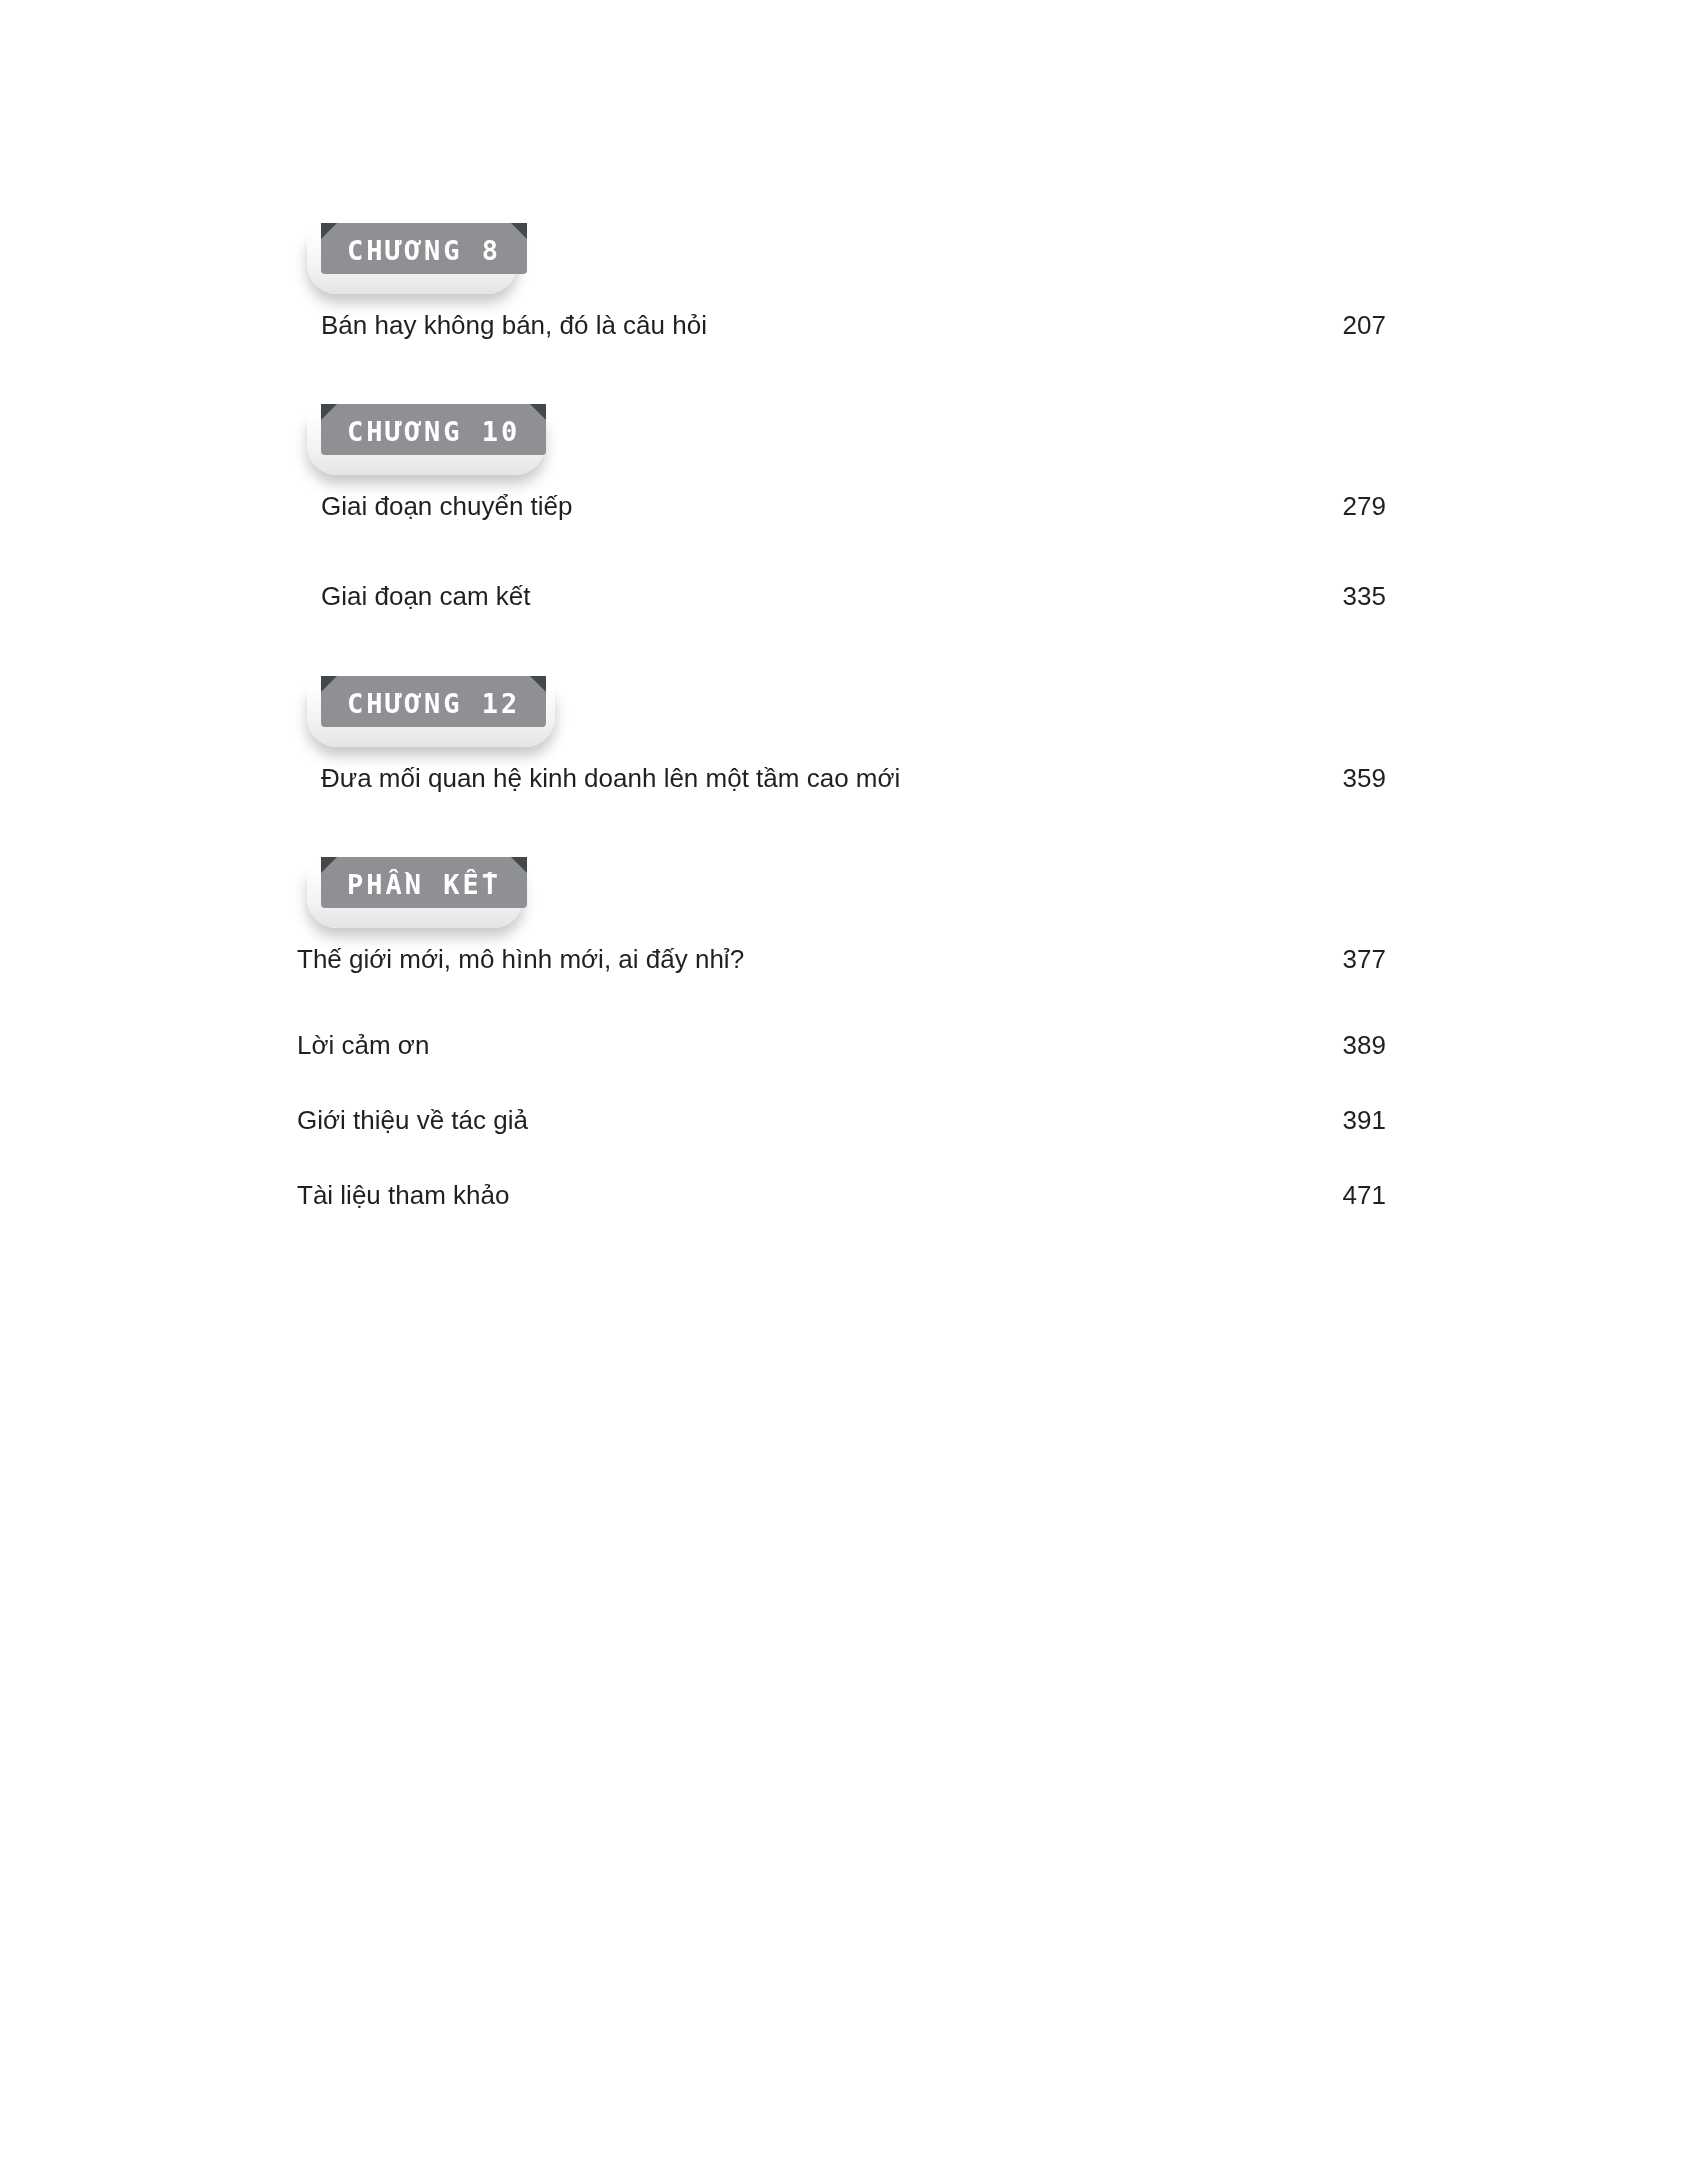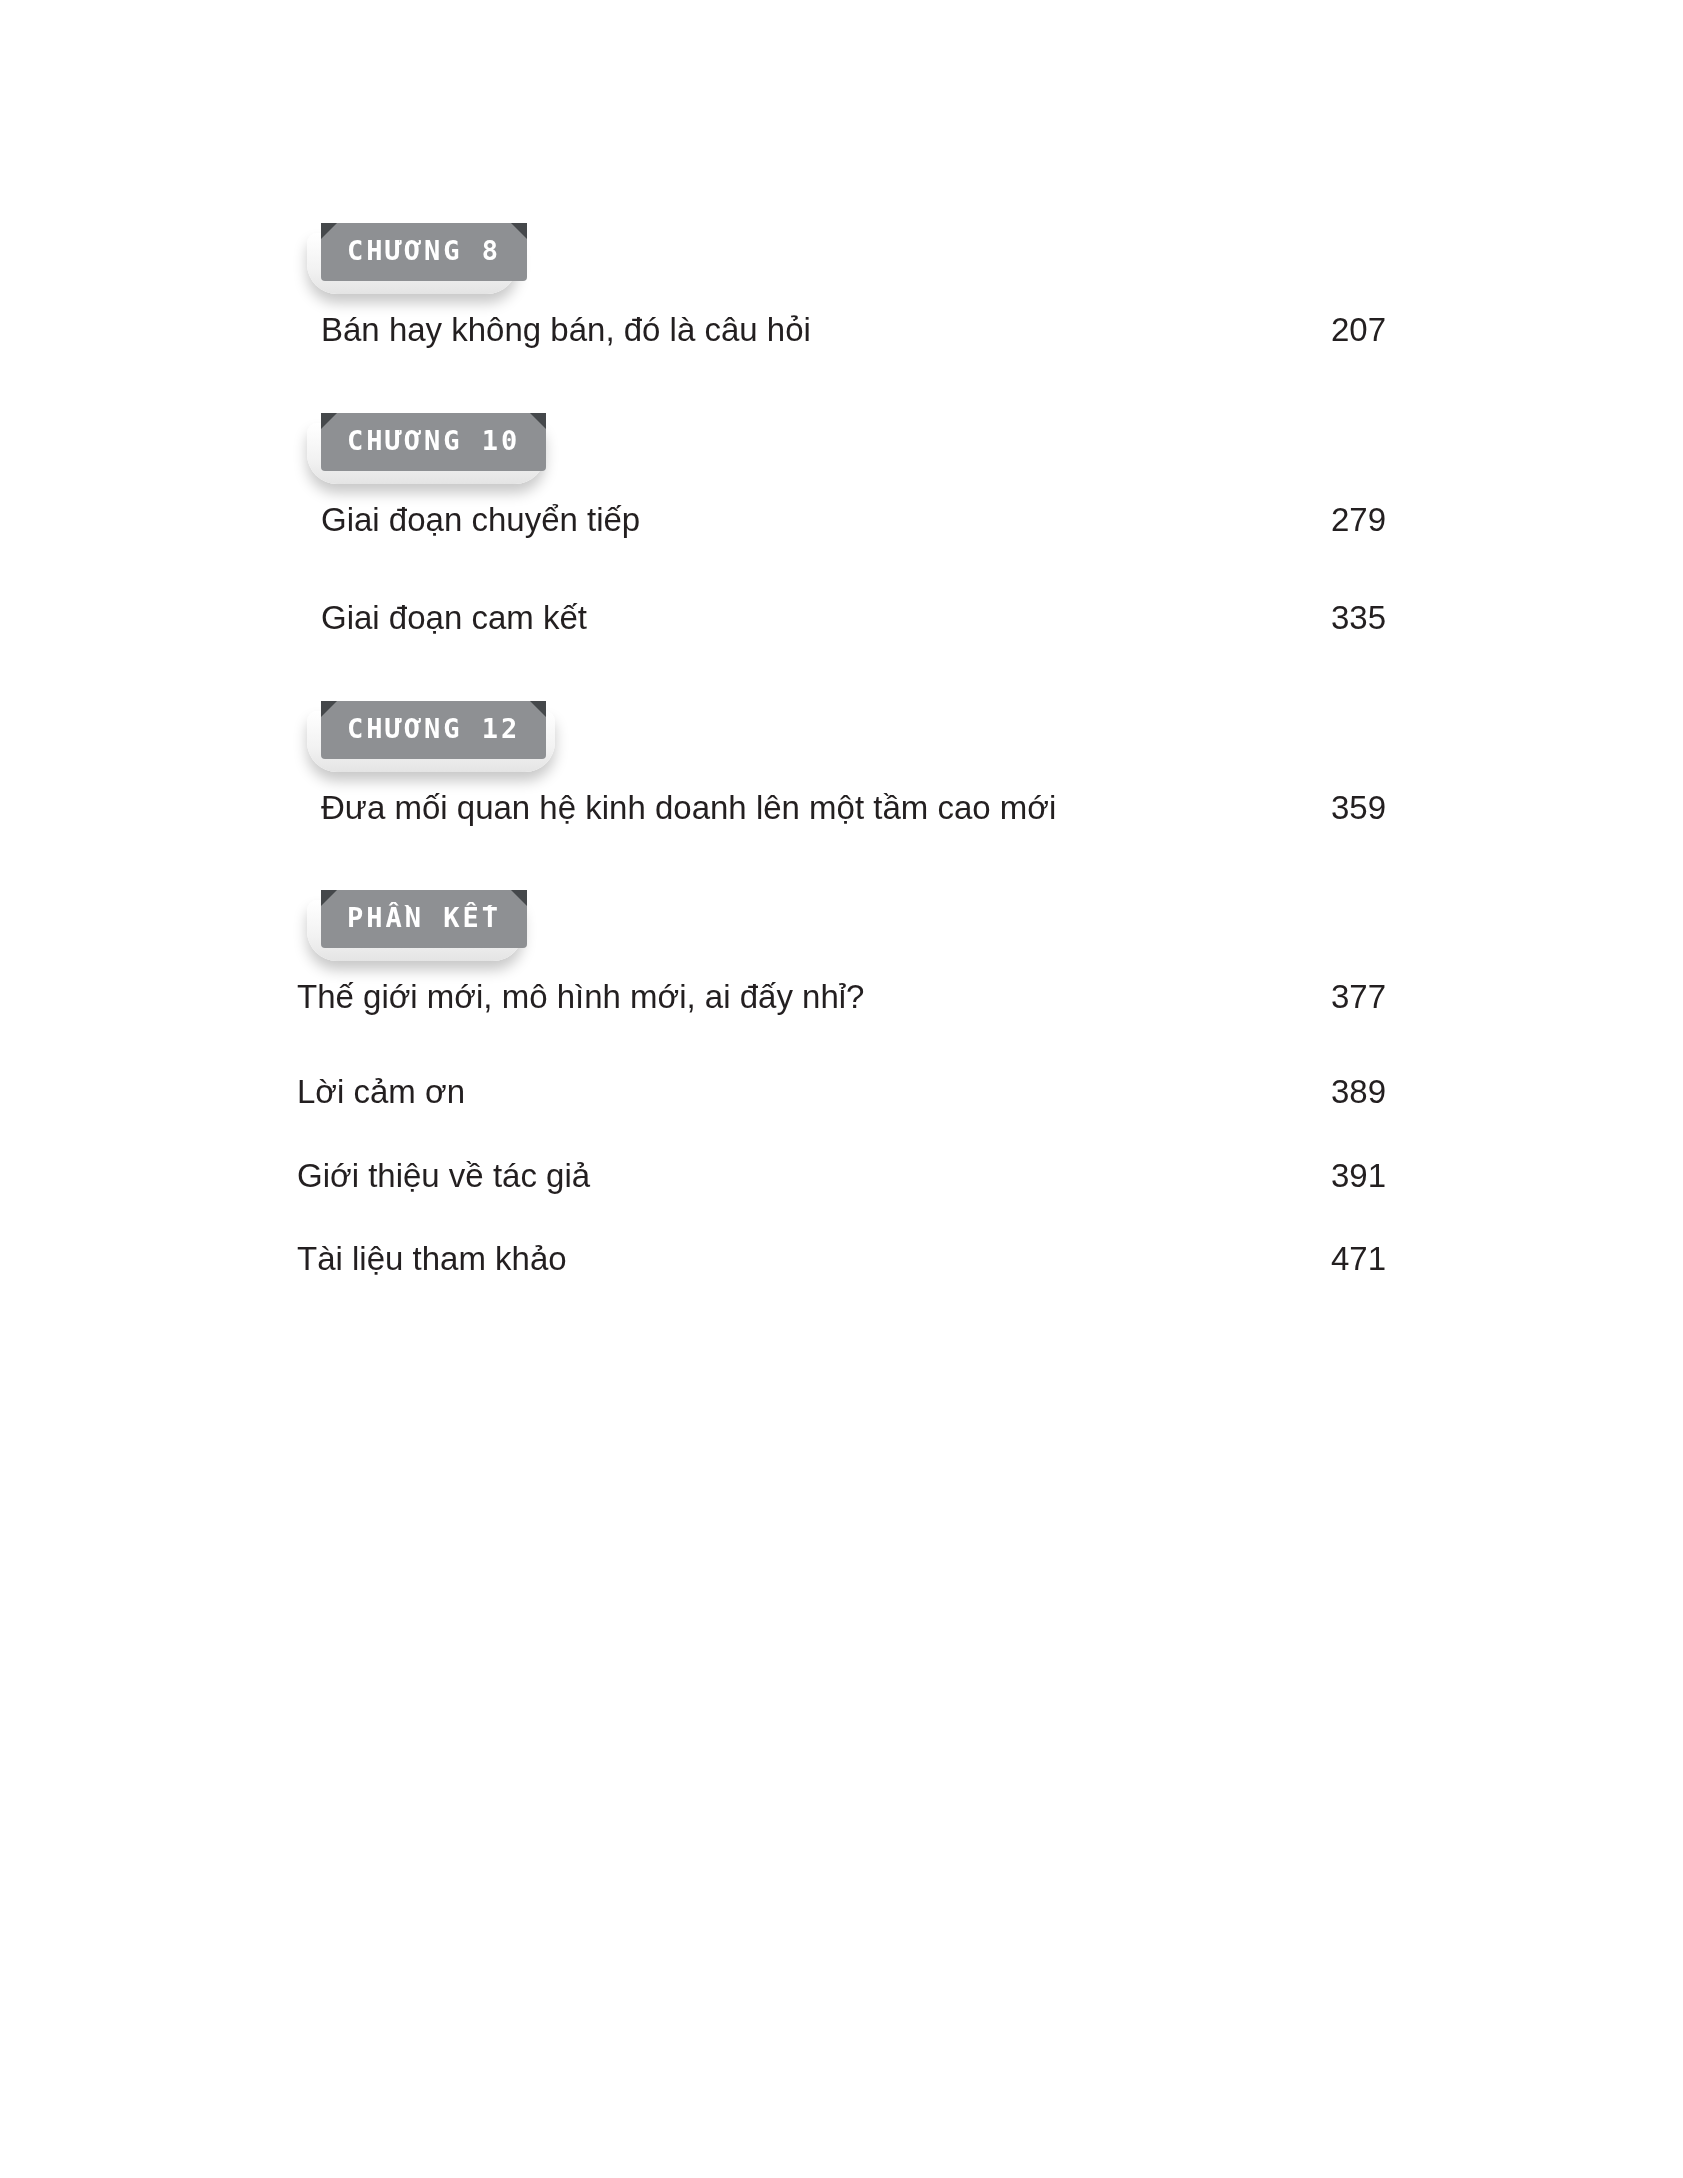--- a/index.html
+++ b/index.html
@@ -46,21 +46,21 @@
   .badge {
     position: relative;
     display: inline-block;
     background: #8e9093;
     color: #ffffff;
     font-family: "DejaVu Sans Mono", monospace;
     font-weight: bold;
     letter-spacing: 3px;
     font-size: 27px;
     line-height: 1;
-    padding: 14px 26px 17px 26px;
+    padding: 14px 26px 10px 26px;
     border-radius: 4px;
     white-space: nowrap;
     z-index: 3;
     text-transform: uppercase;
   }
 
   
   .badge-paper {
     position: absolute;
     left: -14px;
@@ -88,21 +88,21 @@
   .fold-right {
     right: 0;
     border-top: 16px solid #45484b;
     border-left: 16px solid transparent;
   }
 
   
   .row {
     display: flex;
     align-items: flex-start;
-    font-size: 33px;
+    font-size: 26px;
     line-height: 1.2;
   }
   .row .title {
     flex: 0 1 auto;
     padding-right: 18px;
   }
   .row .dots {
     flex: 1 1 auto;
   }
   .row .page-no {

